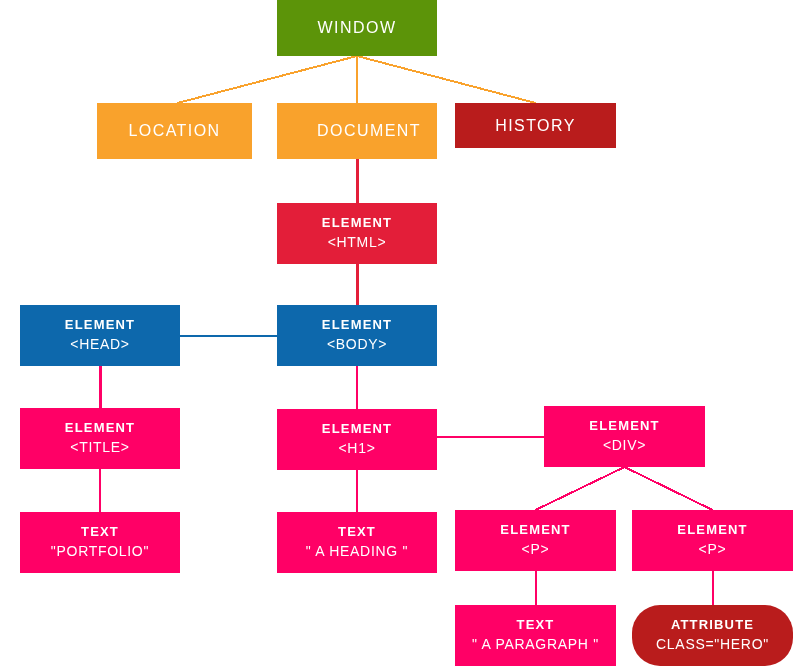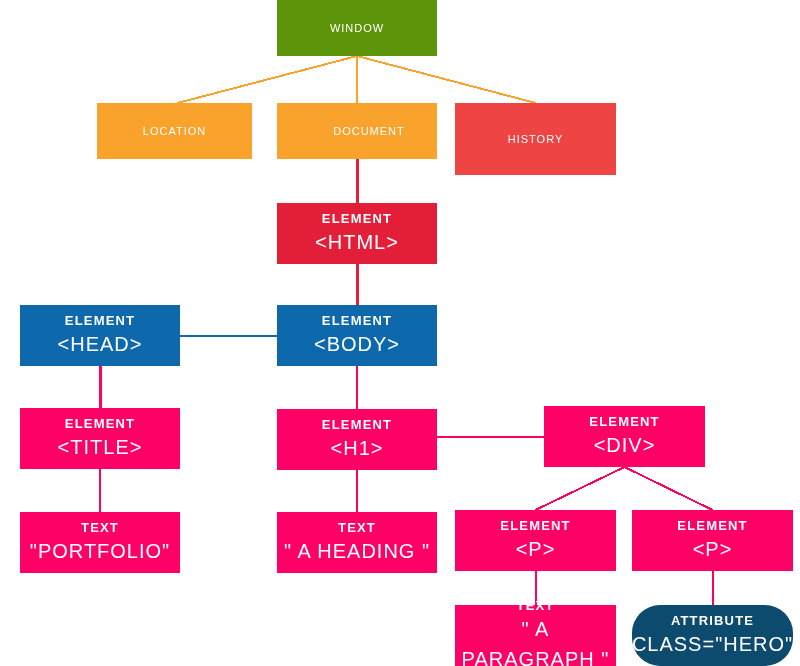--- a/index.html
+++ b/index.html
@@ -40,27 +40,27 @@
     text-align: center;
     letter-spacing: 0.06em;
   }
   .node .kind {
     font-size: 13px;
     font-weight: bold;
     line-height: 1.35;
     letter-spacing: 0.09em;
   }
   .node .val {
-    font-size: 20px;
+    font-size: 14px;
     font-weight: 400;
     line-height: 1.5;
     letter-spacing: 0.05em;
   }
   .node.single .val {
-    font-size: 11px;
+    font-size: 16px;
     letter-spacing: 0.09em;
   }
 </style>
 </head>
 <body>
 
 <div id="diagram-canvas">
   <svg class="connectors" id="connector-layer" viewBox="0 0 800 666" preserveAspectRatio="none" xmlns="http://www.w3.org/2000/svg">
       <line x1="357" y1="56" x2="177.5" y2="103" stroke="#F9A22C" stroke-width="2" shape-rendering="crispEdges"></line>
       <line x1="357" y1="56" x2="357" y2="103" stroke="#F9A22C" stroke-width="2" shape-rendering="crispEdges"></line>
@@ -81,21 +81,21 @@
   <div id="node-layer">
       <div class="node single" style="left: 277px; top: 0px; width: 160px; height: 56px; background: rgb(92, 148, 9);">
         <div class="val">WINDOW</div>
       </div>
       <div class="node single" style="left: 97px; top: 103px; width: 155px; height: 56px; background: rgb(249, 162, 44);">
         <div class="val">LOCATION</div>
       </div>
       <div class="node single" style="left: 277px; top: 103px; width: 160px; height: 56px; background: rgb(249, 162, 44); padding-left: 24px;">
         <div class="val">DOCUMENT</div>
       </div>
-      <div class="node single" style="left: 455px; top: 103px; width: 161px; height: 72px; background: #ef4444;">
+      <div class="node single" style="left: 455px; top: 103px; width: 161px; height: 45px; background: #b91c1c;">
         <div class="val">HISTORY</div>
       </div>
       <div class="node" style="left: 277px; top: 203px; width: 160px; height: 61px; background: rgb(227, 30, 57);">
         <div class="kind">ELEMENT</div>
         <div class="val">&lt;HTML&gt;</div>
       </div>
       <div class="node" style="left: 20px; top: 305px; width: 160px; height: 61px; background: rgb(13, 104, 172);">
         <div class="kind">ELEMENT</div>
         <div class="val">&lt;HEAD&gt;</div>
       </div>
@@ -128,18 +128,18 @@
         <div class="val">&lt;P&gt;</div>
       </div>
       <div class="node" style="left: 632px; top: 510px; width: 161px; height: 61px; background: rgb(255, 0, 102);">
         <div class="kind">ELEMENT</div>
         <div class="val">&lt;P&gt;</div>
       </div>
       <div class="node" style="left: 455px; top: 605px; width: 161px; height: 61px; background: rgb(255, 0, 102);">
         <div class="kind">TEXT</div>
         <div class="val">" A PARAGRAPH "</div>
       </div>
-      <div class="node" style="left: 632px; top: 605px; width: 161px; height: 61px; background: #0c4a6e; border-radius: 28px;">
+      <div class="node" style="left: 632px; top: 605px; width: 161px; height: 61px; background: #b91c1c; border-radius: 28px;">
         <div class="kind">ATTRIBUTE</div>
         <div class="val">CLASS="HERO"</div>
       </div>
     </div>
 </div>
 
 </body></html>

